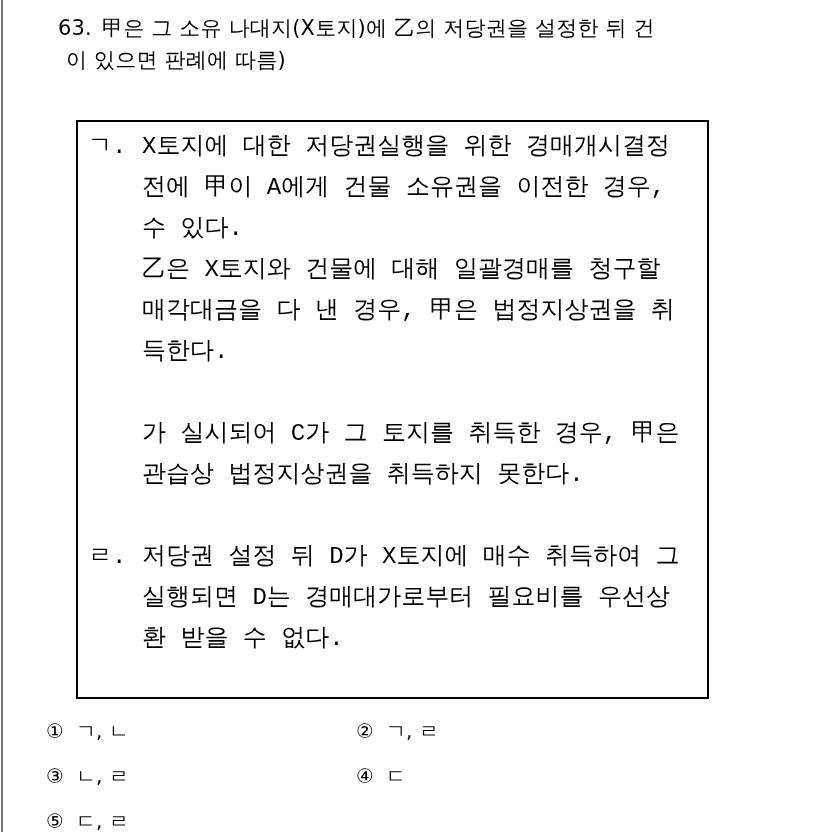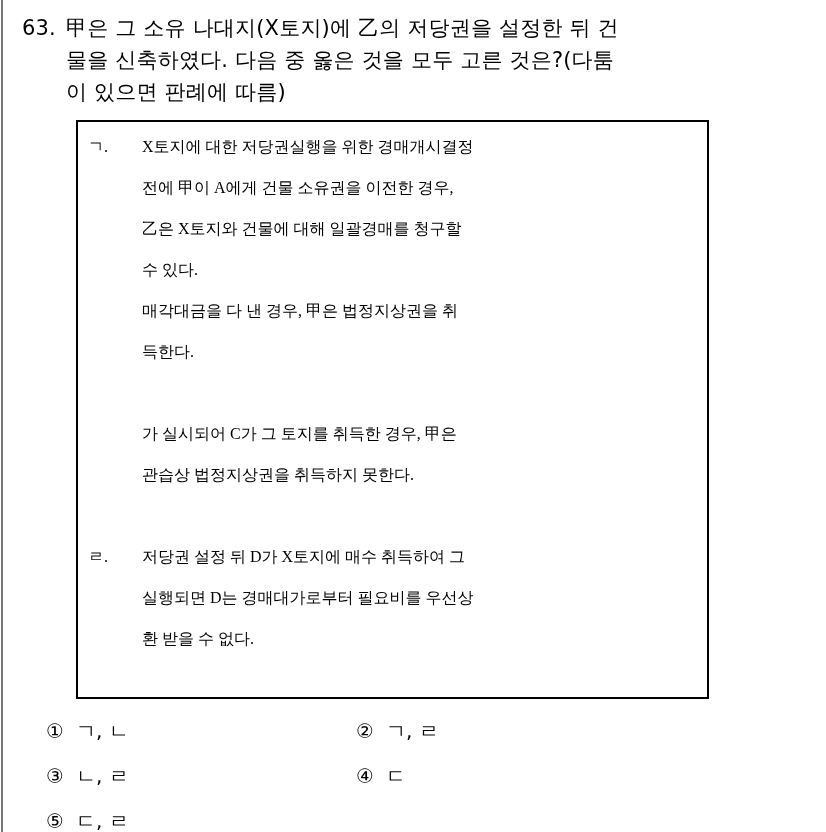--- a/index.html
+++ b/index.html
@@ -1,51 +1,50 @@
 <!DOCTYPE html>
 <html><head>
 <meta charset="utf-8">
 <style>
   html, body { margin:0; padding:0; background:#ffffff; }
   body { width:826px; height:832px; position:relative; overflow:hidden; color:#000; }
   .left-rule { position:absolute; left:1px; top:0; width:2px; height:832px; background:#777; }
   .question { position:absolute; left:22px; top:12px; width:790px;
     font-family:"DejaVu Sans", sans-serif; font-size:21px; line-height:32px; letter-spacing:0.2px; }
   .q-line { display:block; white-space:nowrap; }
-  .q-num { display:inline-block; width:44px; }
+  .q-num { display:inline-block; width:44px;margin-left:36px; }
   .q-indent { padding-left:44px; }
   .box { position:absolute; left:76px; top:120px; width:629px; height:575px;
     border:2px solid #000; box-sizing:content-box; }
   .item { position:absolute; left:10px; width:610px;
-    font-family:Liberation Serif, serif; font-size:16px; line-height:41px; }
+    font-family:Liberation Mono, monospace; font-size:24px; line-height:41px; }
   .item .line { display:block; white-space:nowrap; }
   .item .marker { display:inline-block; width:54px; }
   .item .cont { padding-left:54px; }
   .choices { position:absolute; left:46px; top:718px; width:600px;
     font-family:"DejaVu Sans", sans-serif; font-size:20px; }
   .choice { position:absolute; white-space:nowrap; }
   .choice .num { display:inline-block; width:30px; }
 </style>
 </head>
 <body>
 
 <div class="left-rule"></div>
 
 <div class="question">
   <span class="q-line"><span class="q-num">63.</span><span>甲은 그 소유 나대지(X토지)에 乙의 저당권을 설정한 뒤 건</span></span>
-  <span class="q-line q-indent">물을 신축하였다. 다음 중 옳은 것을 모두 고른 것은?(다툼</span>
   <span class="q-line q-indent">이 있으면 판례에 따름)</span>
 </div>
 
 <div class="box">
   <div class="item" style="top:4px;">
     <span class="line"><span class="marker">ㄱ.</span><span>X토지에 대한 저당권실행을 위한 경매개시결정</span></span>
     <span class="line cont">전에 甲이 A에게 건물 소유권을 이전한 경우,</span>
+    <span class="line cont">수 있다.</span>
     <span class="line cont">乙은 X토지와 건물에 대해 일괄경매를 청구할</span>
-    <span class="line cont">수 있다.</span>
   </div>
   <div class="item" style="top:168px;">
     <span class="line cont">매각대금을 다 낸 경우, 甲은 법정지상권을 취</span>
     <span class="line cont">득한다.</span>
   </div>
   <div class="item" style="top:291px;">
     <span class="line cont">가 실시되어 C가 그 토지를 취득한 경우, 甲은</span>
     <span class="line cont">관습상 법정지상권을 취득하지 못한다.</span>
   </div>
   <div class="item" style="top:414px;">

